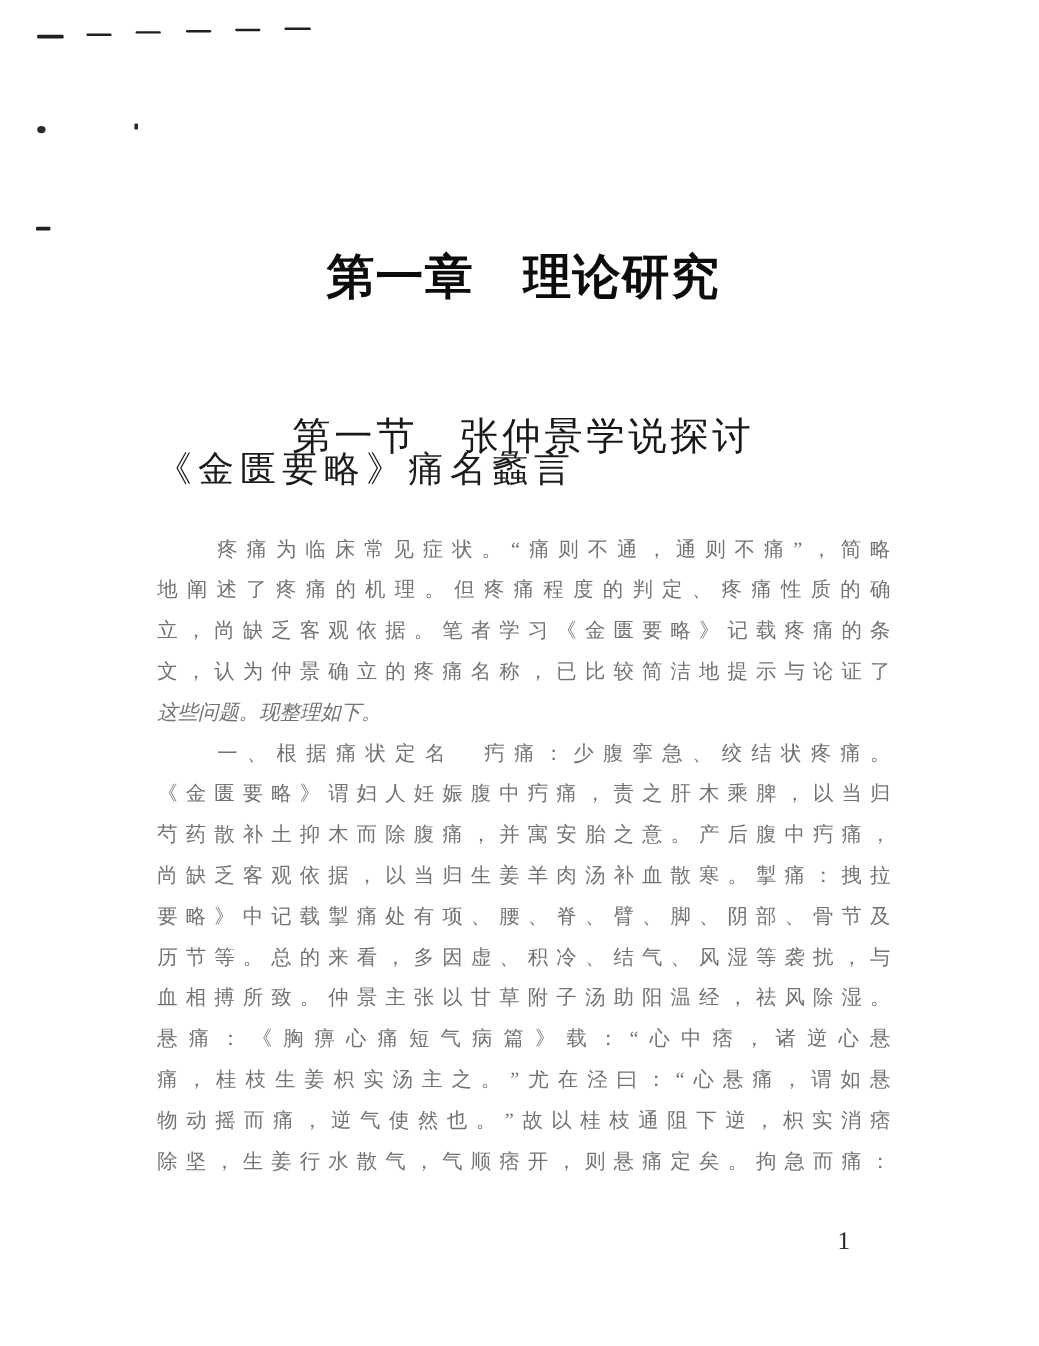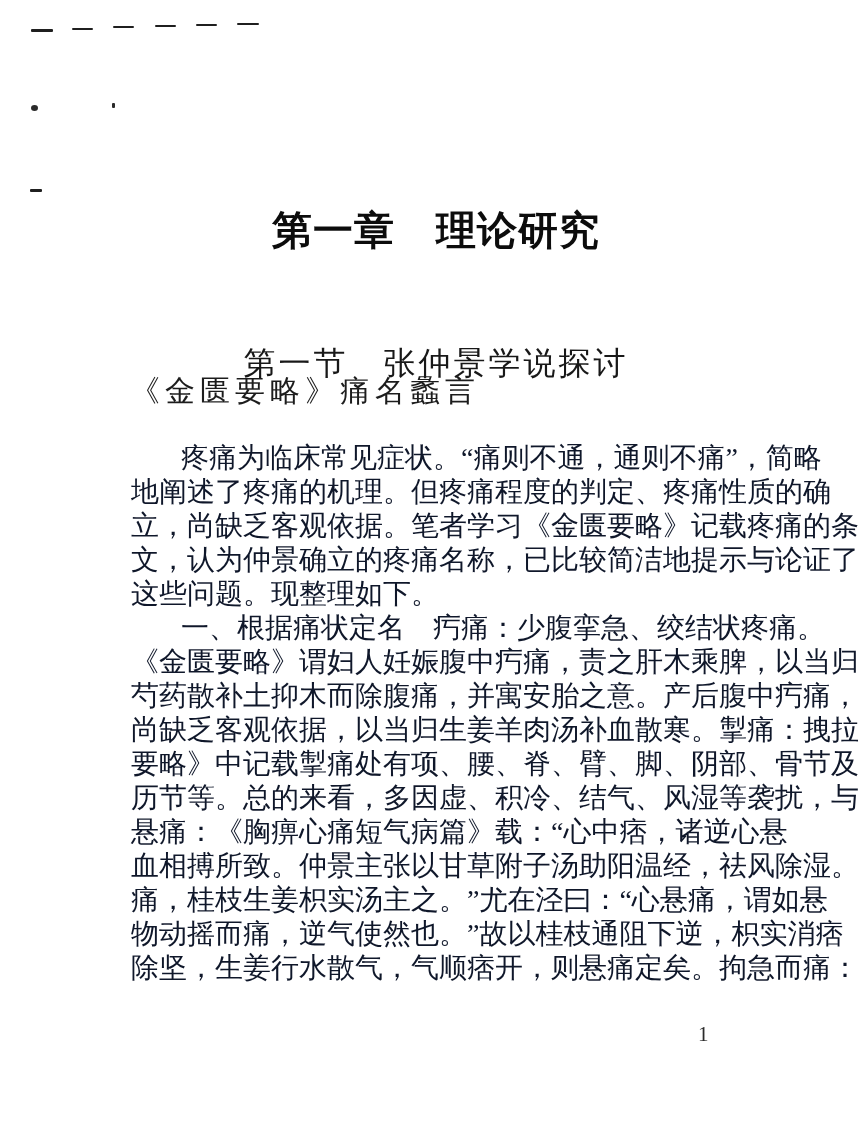--- a/index.html
+++ b/index.html
@@ -53,30 +53,30 @@
   }
 
   
   .body-text {
     position: absolute;
     left: 131px; top: 441px; width: 611px;
   }
   .line {
     height: 34px;
     line-height: 34px;
-    font-size: 28px;
-    color: #0f172a;
+    font-size: 17px;
+    color: #737373;
     text-align: justify;
     text-align-last: justify;
     text-justify: inter-character;
     white-space: nowrap;
     overflow: visible;
   }
   .line.indent { padding-left: 50px; }
-  .line.flush { text-align-last: left; }
+  .line.flush { text-align-last: left; font-style: italic; }
 
   .page-number {
     position: absolute;
     left: 698px; top: 1022px;
     font-size: 21px;
     color: #2b2b2b;
   }
 </style>
 </head>
 <body>
@@ -103,22 +103,22 @@
       <div class="line">地阐述了疼痛的机理。但疼痛程度的判定、疼痛性质的确</div>
       <div class="line">立，尚缺乏客观依据。笔者学习《金匮要略》记载疼痛的条</div>
       <div class="line">文，认为仲景确立的疼痛名称，已比较简洁地提示与论证了</div>
       <div class="line flush">这些问题。现整理如下。</div>
       <div class="line indent">一、根据痛状定名　㽲痛：少腹挛急、绞结状疼痛。</div>
       <div class="line">《金匮要略》谓妇人妊娠腹中㽲痛，责之肝木乘脾，以当归</div>
       <div class="line">芍药散补土抑木而除腹痛，并寓安胎之意。产后腹中㽲痛，</div>
       <div class="line">尚缺乏客观依据，以当归生姜羊肉汤补血散寒。掣痛：拽拉</div>
       <div class="line">要略》中记载掣痛处有项、腰、脊、臂、脚、阴部、骨节及</div>
       <div class="line">历节等。总的来看，多因虚、积冷、结气、风湿等袭扰，与</div>
+      <div class="line">血相搏所致。仲景主张以甘草附子汤助阳温经，祛风除湿。</div>
       <div class="line">悬痛：《胸痹心痛短气病篇》载：“心中痞，诸逆心悬</div>
-      <div class="line">血相搏所致。仲景主张以甘草附子汤助阳温经，祛风除湿。</div>
       <div class="line">痛，桂枝生姜枳实汤主之。”尤在泾曰：“心悬痛，谓如悬</div>
       <div class="line">物动摇而痛，逆气使然也。”故以桂枝通阻下逆，枳实消痞</div>
       <div class="line">除坚，生姜行水散气，气顺痞开，则悬痛定矣。拘急而痛：</div>
     </div>
 
   <div class="page-number">1</div>
 
 </div>
 
 </body></html>

